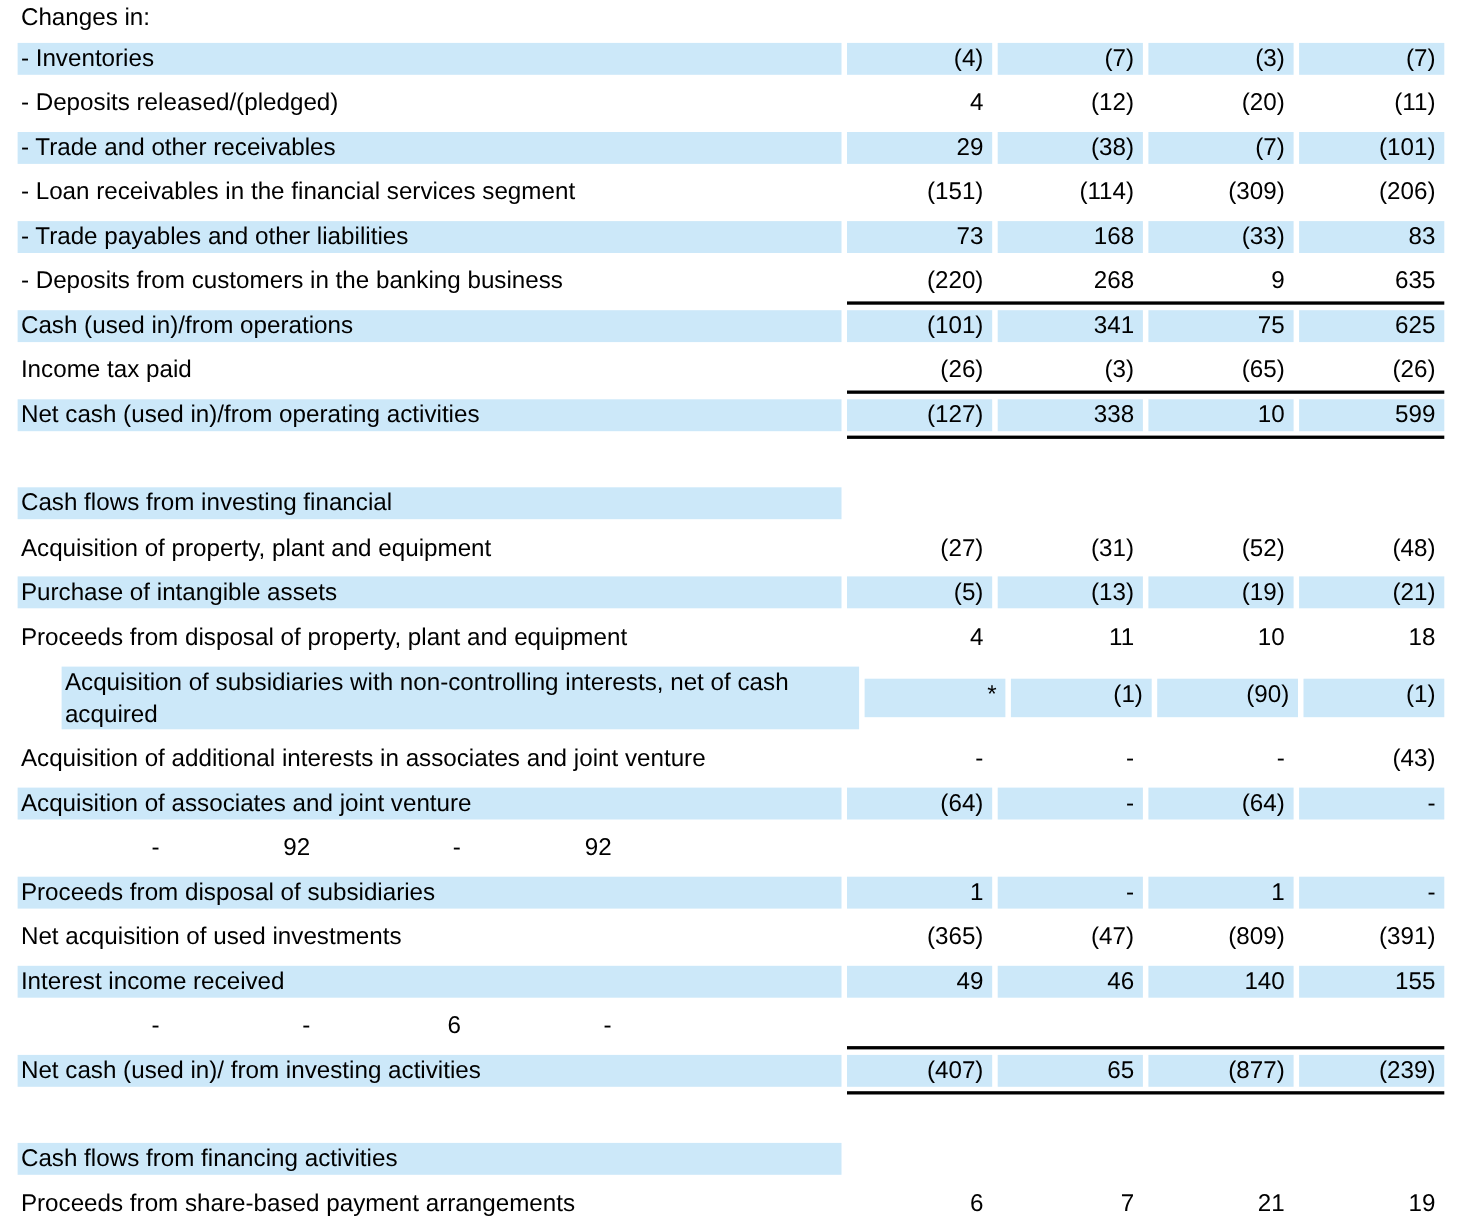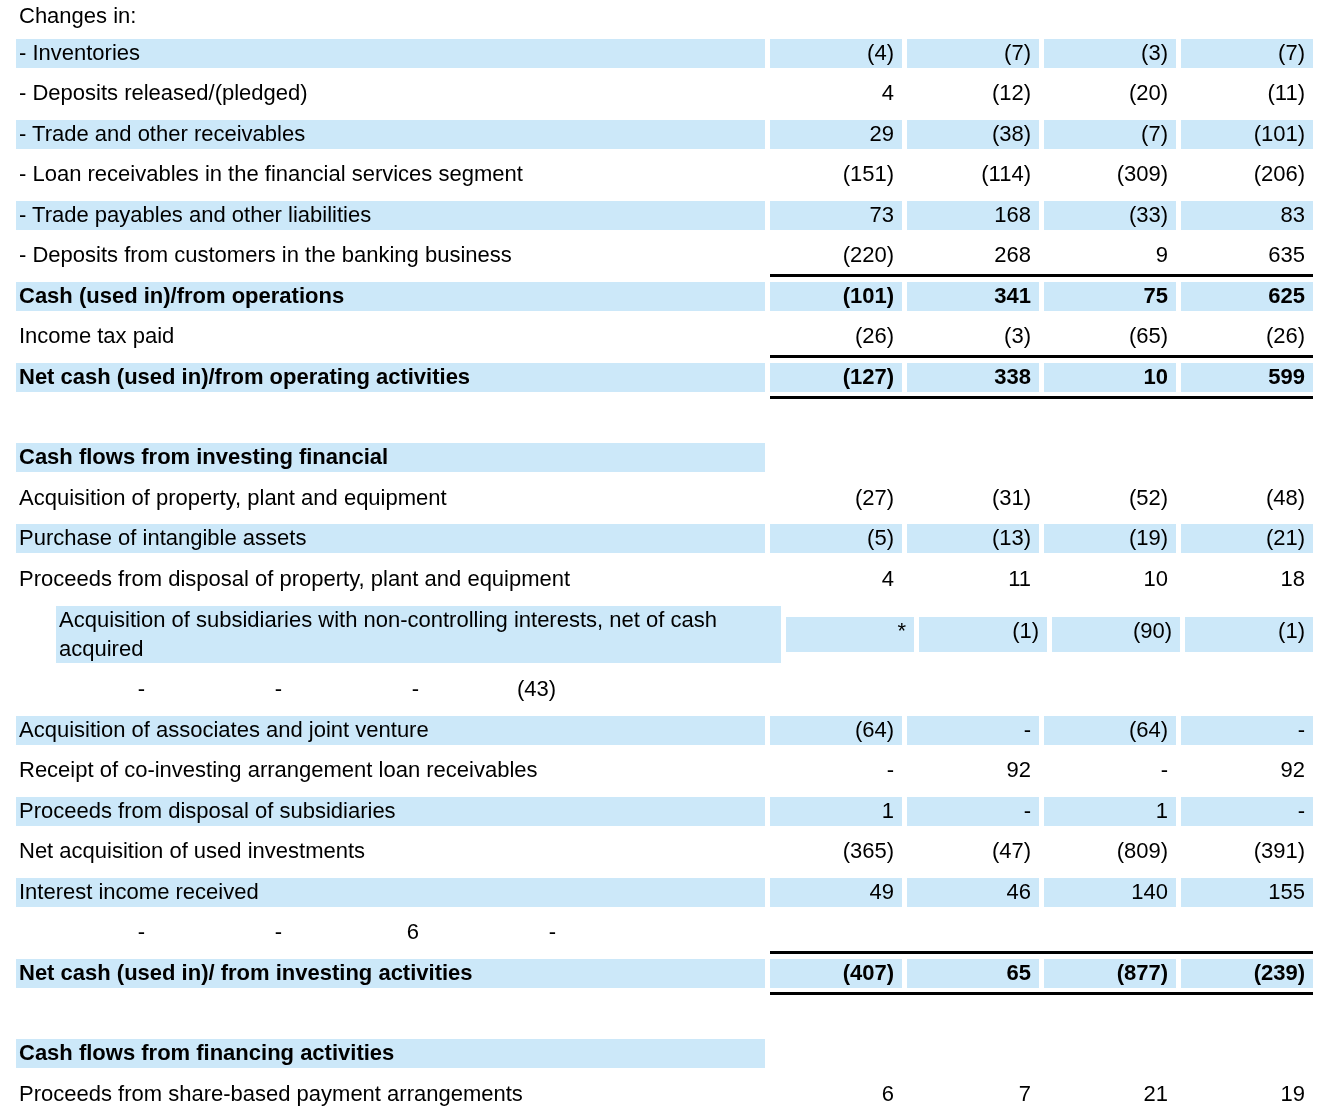--- a/index.html
+++ b/index.html
@@ -43,21 +43,21 @@
     text-align: left;
   }
   .num-cell {
     width: 132px;
     margin-left: 5px;
     justify-content: flex-end;
     padding-right: 8px;
     text-align: right;
   }
   .row.shade .cell { background: var(--shade); }
-  .row.bold { font-weight: bold; }
+  .row.bold { font-weight: normal; }
   .row.tall .num-cell {
     align-items: flex-end;
     padding-bottom: 7px;
   }
   .rule {
     position: absolute;
     left: 754px;
     width: 543px;
     height: 3px;
     bottom: -1px;
@@ -172,34 +172,34 @@
       <div class="cell num-cell">18</div>
     </div>
     <div class="row tall shade">
       <div class="cell label-cell">Acquisition of subsidiaries with non-controlling interests, net of cash acquired</div>
       <div class="cell num-cell">*</div>
       <div class="cell num-cell">(1)</div>
       <div class="cell num-cell">(90)</div>
       <div class="cell num-cell">(1)</div>
     </div>
     <div class="row">
+      <div class="cell label-cell">Acquisition of additional interests in associates and joint venture</div>
       <div class="cell num-cell">-</div>
       <div class="cell num-cell">-</div>
       <div class="cell num-cell">-</div>
       <div class="cell num-cell">(43)</div>
     </div>
     <div class="row shade">
       <div class="cell label-cell">Acquisition of associates and joint venture</div>
       <div class="cell num-cell">(64)</div>
       <div class="cell num-cell">-</div>
       <div class="cell num-cell">(64)</div>
       <div class="cell num-cell">-</div>
     </div>
     <div class="row">
-      <div class="cell label-cell">Receipt of co-investing arrangement loan receivables</div>
       <div class="cell num-cell">-</div>
       <div class="cell num-cell">92</div>
       <div class="cell num-cell">-</div>
       <div class="cell num-cell">92</div>
     </div>
     <div class="row shade">
       <div class="cell label-cell">Proceeds from disposal of subsidiaries</div>
       <div class="cell num-cell">1</div>
       <div class="cell num-cell">-</div>
       <div class="cell num-cell">1</div>

